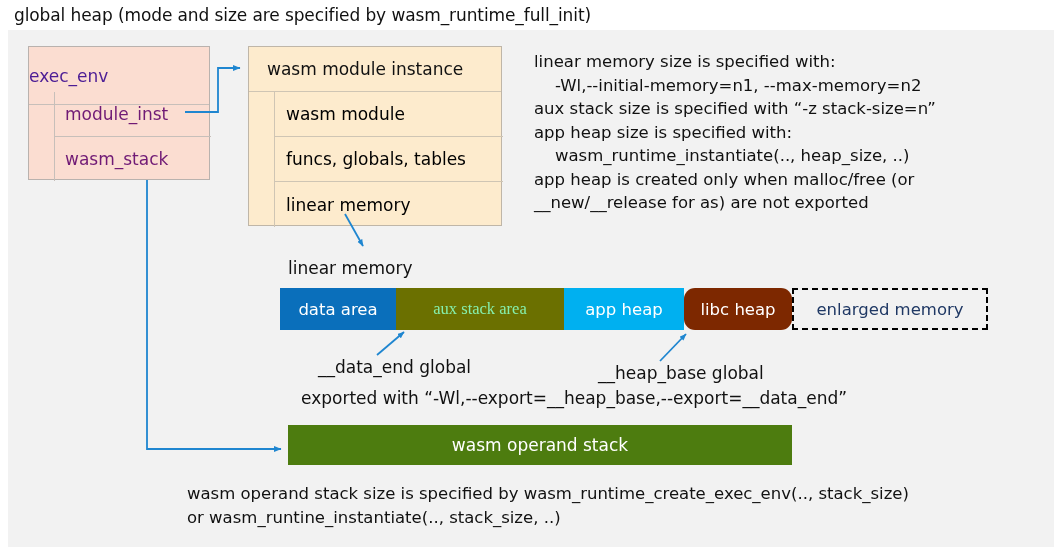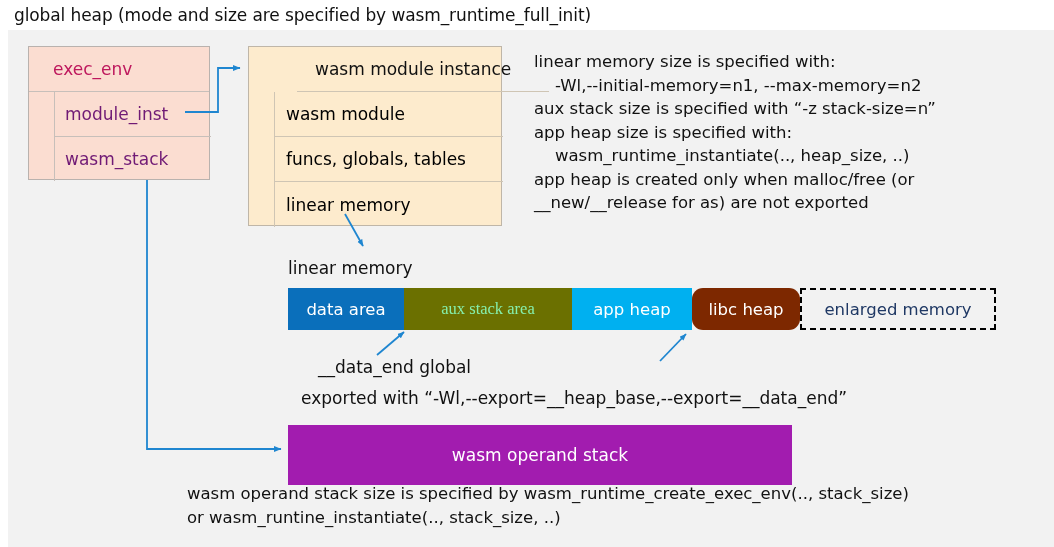--- a/index.html
+++ b/index.html
@@ -24,26 +24,26 @@
   }
 
   
   .box{position:absolute;box-sizing:border-box;}
 
   .execenv{
     left:28px;top:46px;width:182px;height:134px;
     background:#fbddd1;border:1px solid #b9b2ae;
   }
   .execenv .hdr{
-    position:absolute;left:0;top:0;width:100%;height:45px;
+    position:absolute;left:0;top:0;width:100%;height:58px;
     border-bottom:1px solid #c7bfba;
     box-sizing:border-box;
     display:flex;align-items:center;
-    padding-left:24px;
-    font-size:17px;color:#be185d;
+    padding-left:0;
+    font-size:17px;color:#4c1d95;
   }
   .execenv .gutter{
     position:absolute;left:0;top:45px;width:26px;height:89px;
     border-right:1px solid #c7bfba;box-sizing:border-box;
   }
   .execenv .row{
     position:absolute;left:26px;width:156px;height:45px;
     box-sizing:border-box;
     display:flex;align-items:center;padding-left:10px;
     font-size:17px;color:#701a75;
@@ -52,21 +52,21 @@
   .execenv .row.r2{top:90px;height:44px;}
 
   .modinst{
     left:248px;top:46px;width:254px;height:180px;
     background:#fdebcd;border:1px solid #bfb6a8;
   }
   .modinst .hdr{
     position:absolute;left:0;top:0;width:100%;height:45px;
     border-bottom:1px solid #cfc5b4;box-sizing:border-box;
     display:flex;align-items:center;padding-left:18px;
-    font-size:17px;color:#111;margin-left:48px;
+    font-size:17px;color:#111;
   }
   .modinst .gutter{
     position:absolute;left:0;top:45px;width:26px;height:135px;
     border-right:1px solid #cfc5b4;box-sizing:border-box;
   }
   .modinst .row{
     position:absolute;left:26px;width:228px;height:45px;
     box-sizing:border-box;display:flex;align-items:center;padding-left:11px;
     font-size:17px;color:#000000;
   }
@@ -79,42 +79,42 @@
     position:absolute;left:534px;top:50px;width:512px;
     font-size:16.5px;line-height:23.5px;color:#111;
     white-space:pre;
   }
 
   
   .lm-label{
     position:absolute;left:288px;top:258px;
     font-size:17px;color:#111;
   }
-  .membar{position:absolute;left:288px;top:288px;height:32px;padding-left:20px;}
+  .membar{position:absolute;left:280px;top:288px;height:32px;padding-left:20px;}
   .seg{
     position:absolute;top:0;height:42px;
     display:flex;align-items:center;justify-content:center;
     font-size:16.5px;color:#ffffff;box-sizing:border-box;
     white-space:nowrap;
   }
   .seg.enlarged{
     color:#1f3864;background:#f2f2f2;
     border:2.5px dashed #000000;
   }
 
   
   .anno{position:absolute;font-size:17px;color:#111;white-space:nowrap;}
   .anno-data-end{left:318px;top:357px;}
   .anno-heap-base{left:598px;top:363px;}
   .anno-exported{left:301px;top:388px;}
 
   
   .opstack{
-    position:absolute;left:288px;top:425px;width:504px;height:60px;
-    background:#a21caf;
+    position:absolute;left:288px;top:425px;width:504px;height:40px;
+    background:#4d7c0f;
     display:flex;align-items:center;justify-content:center;
     color:#ffffff;font-size:17px;
   }
   .bottomnote{
     position:absolute;left:187px;top:482px;width:860px;
     font-size:16.5px;line-height:24px;color:#111;white-space:pre;
   }
 
   svg.ov{position:absolute;left:0;top:0;width:1054px;height:547px;pointer-events:none;}
 </style>
@@ -153,20 +153,21 @@
   <div class="lm-label">linear memory</div>
   <div class="membar" id="membar" style="width: 708px;">
       <div class="seg" style="left: 0px; width: 116px; background: rgb(10, 111, 187); color: rgb(255, 255, 255);">data area</div>
       <div class="seg" style="left: 116px; width: 168px; background: rgb(107, 112, 0); color: #86efac; font-family: Liberation Serif, serif;">aux stack area</div>
       <div class="seg" style="left: 284px; width: 120px; background: rgb(0, 176, 240); color: rgb(255, 255, 255);">app heap</div>
       <div class="seg" style="left: 404px; width: 108px; background: rgb(125, 40, 0); color: rgb(255, 255, 255); border-radius: 11px;">libc heap</div>
       <div class="seg enlarged" style="left: 512px; width: 196px; color: rgb(31, 56, 100);">enlarged memory</div>
     </div>
 
   <div class="anno anno-data-end">__data_end global</div>
+  <div class="anno anno-heap-base">__heap_base global</div>
   <div class="anno anno-exported">exported with “-Wl,--export=__heap_base,--export=__data_end”</div>
 
   <div class="opstack">wasm operand stack</div>
   <div class="bottomnote">wasm operand stack size is specified by wasm_runtime_create_exec_env(.., stack_size)
 or wasm_runtine_instantiate(.., stack_size, ..)</div>
 
   <svg class="ov" viewBox="0 0 1054 547">
     <defs>
       <marker id="ah" markerWidth="9" markerHeight="9" refX="7.5" refY="3.2" orient="auto" markerUnits="userSpaceOnUse">
         <path d="M0,0 L8,3.2 L0,6.4 z" fill="#1f86d0"></path>

